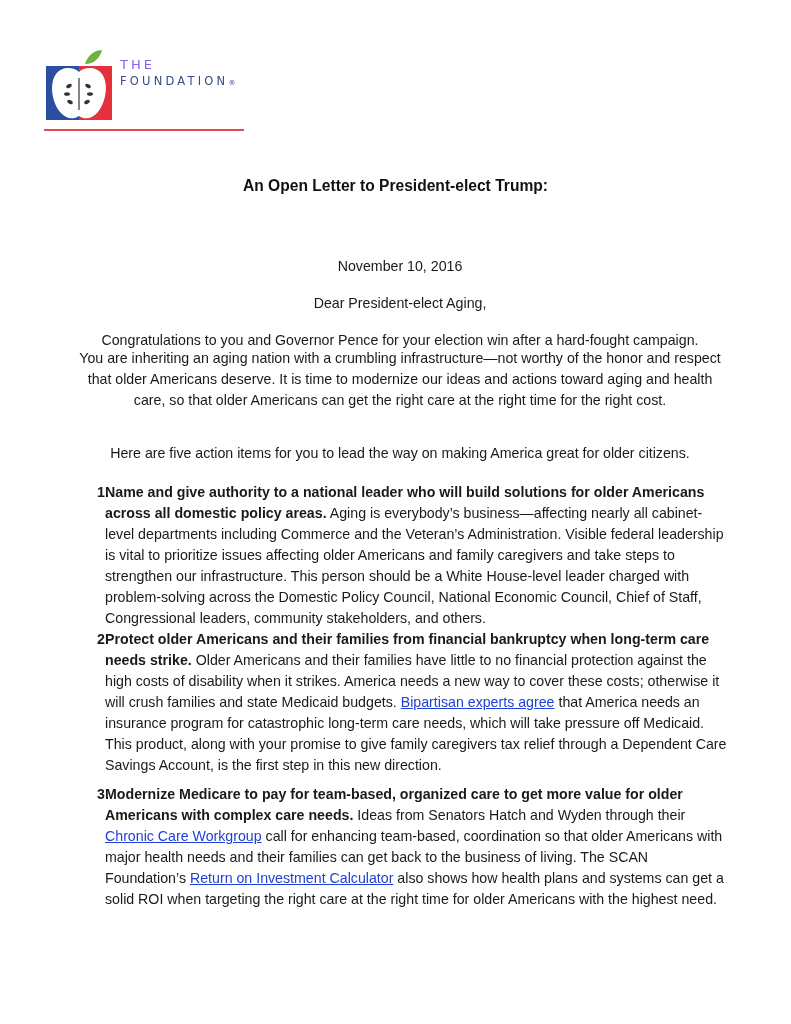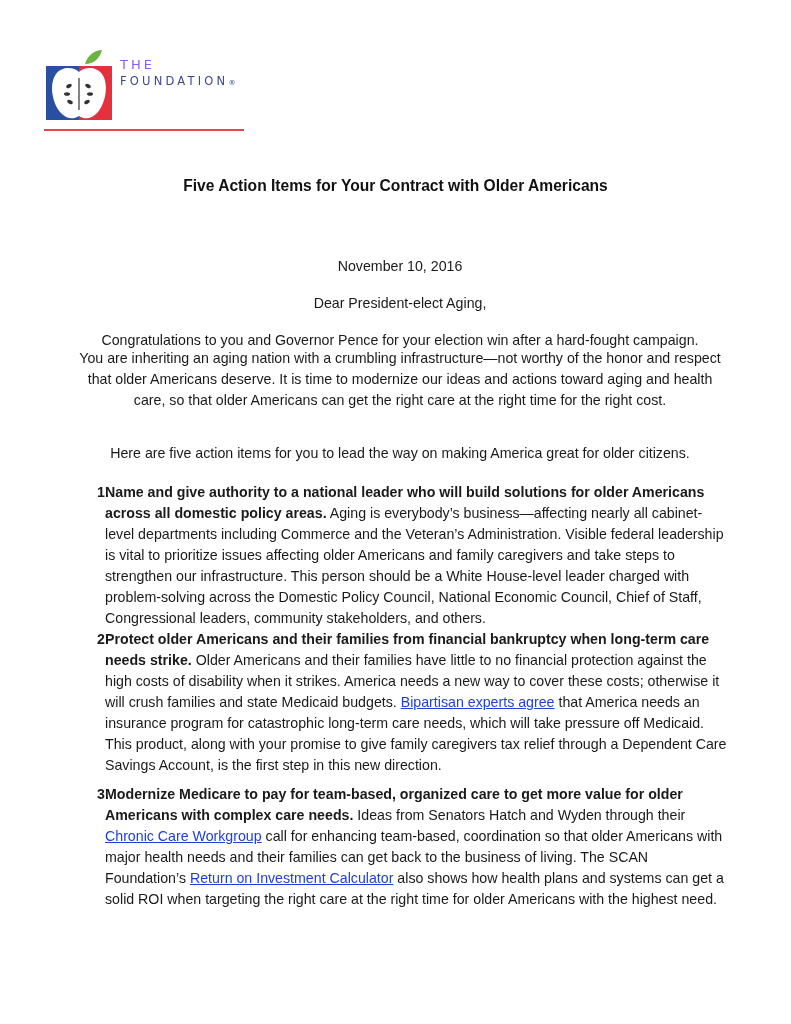--- a/index.html
+++ b/index.html
@@ -45,21 +45,21 @@
     <ellipse cx="43" cy="54" rx="3" ry="1.8" fill="#333" transform="rotate(-25 43 54)"></ellipse>
   </svg>
   <div class="logo-text">
     <div class="logo-the">THE</div>
     <div class="logo-foundation"><span>FOUNDATION</span><span class="logo-reg">®</span></div>
   </div>
   <div class="logo-rule"></div>
 </div>
 
 <div class="title">
-  <div>Five Action Items for Your Contract with Older Americans</div>
+  <div>An Open Letter to President-elect Trump:</div>
 </div>
 
 <div class="para" style="top:256px;">November 10, 2016</div>
 <div class="para" style="top:293px;">Dear President-elect Aging,</div>
 <div class="para" style="top:330px;">Congratulations to you and Governor Pence for your election win after a hard-fought campaign.</div>
 <div class="para" style="top:348px;">You are inheriting an aging nation with a crumbling infrastructure—not worthy of the honor and respect that older Americans deserve.  It is time to modernize our ideas and actions toward aging and health care, so that older Americans can get the right care at the right time for the right cost.</div>
 <div class="para" style="top:443px;">Here are five action items for you to lead the way on making America great for older citizens.</div>
 
 <div class="list-item" style="top:482px;">
   <span class="num">1.</span>

